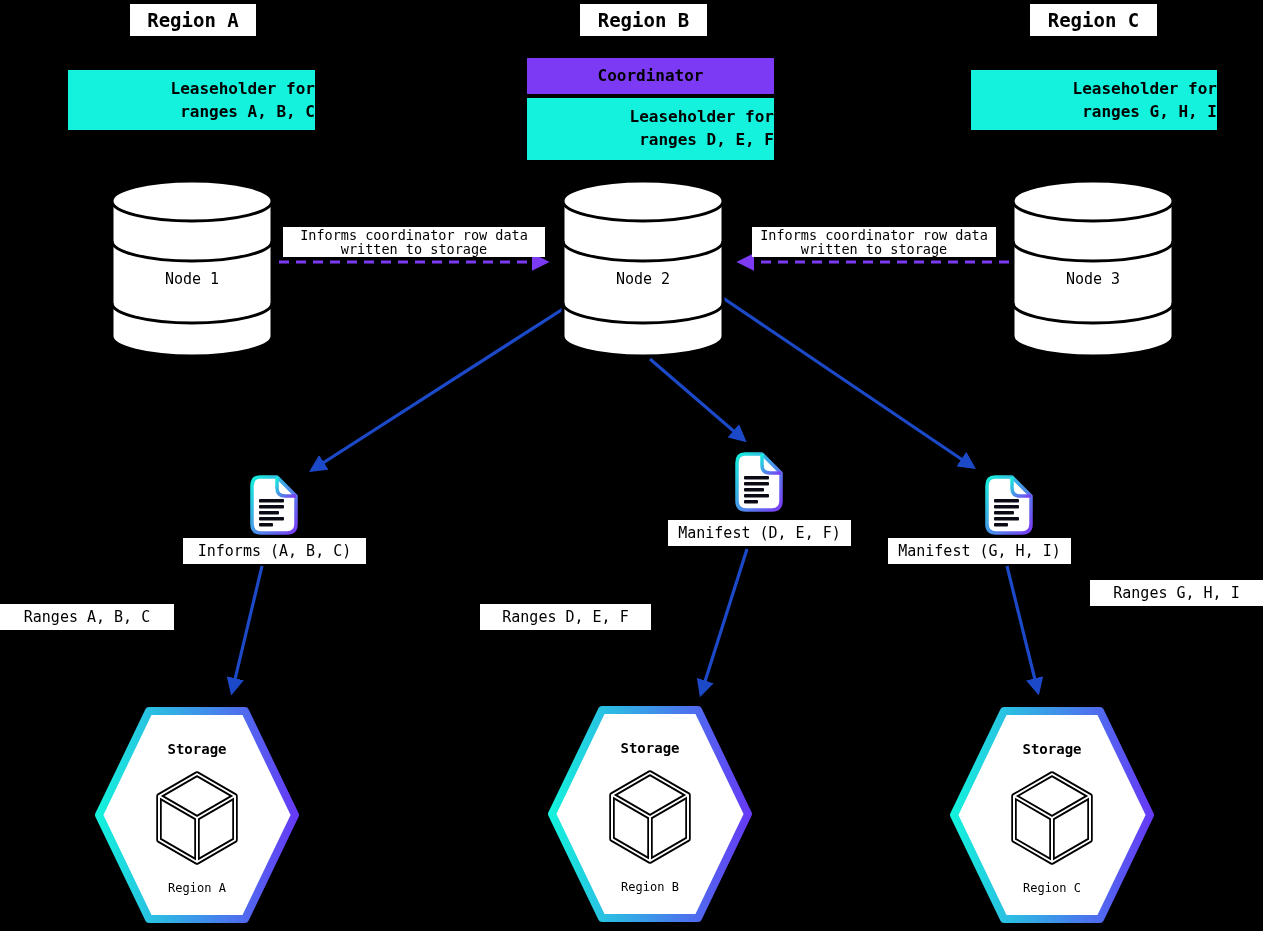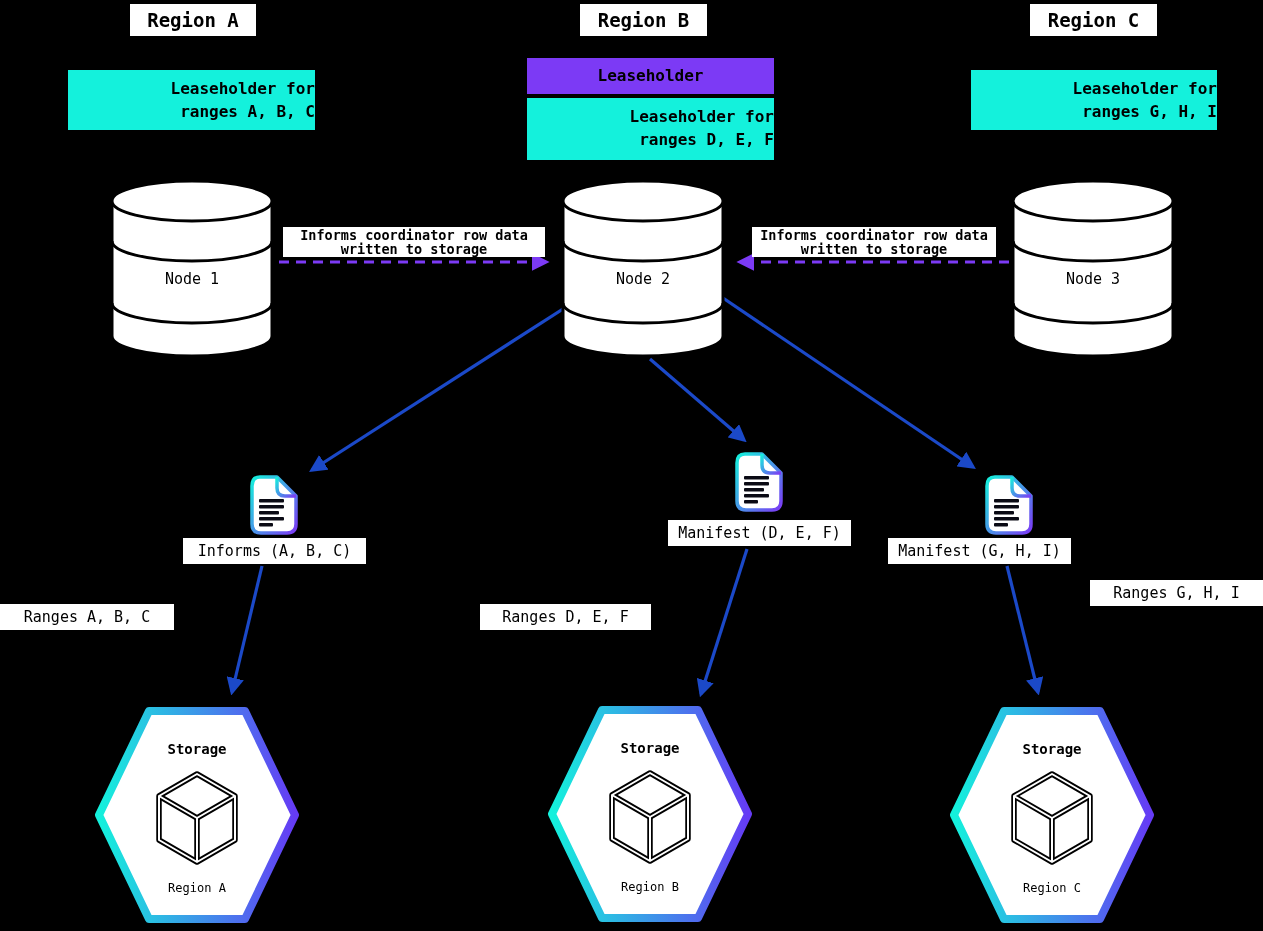--- a/index.html
+++ b/index.html
@@ -8,21 +8,21 @@
   .canvas { position:relative; width:1263px; height:931px; background:#000; overflow:hidden; }
   .canvas > svg, .canvas > div { position:absolute; }
   .overlay { left:0; top:0; }
   .box { background:#fff; color:#000; text-align:center; }
   .title { font-weight:bold; font-size:19px; line-height:32px; height:32px; }
   .lease { background:#14F1DC; color:#000; font-weight:bold; font-size:16px;
            line-height:23px; text-align:right; padding-top:7px; }
   .coordinator { background:#7C3AF5; color:#000; font-weight:bold; font-size:16px;
                  line-height:36px; height:36px; text-align:center; }
   .small-label { font-size:15px; line-height:26px; height:26px;text-align:center; }
-  .informs { font-weight:bold; font-size:13.5px; line-height:14px; padding:1px 0; }
+  .informs { font-weight:normal; font-size:13.5px; line-height:14px; padding:1px 0; }
   svg text { font-family:"DejaVu Sans Mono","Liberation Mono",monospace; fill:#000; text-anchor:middle; }
   text.node-label { font-size:15px; }
   text.storage-title { font-size:14px; font-weight:bold; }
   text.storage-region { font-size:12px; }
 </style>
 </head>
 <body>
 
 <div class="canvas">
 
@@ -61,21 +61,21 @@
 
   <div class="box title" style="left:130px;top:4px;width:126px">Region A</div>
   <div class="box title" style="left:580px;top:4px;width:127px">Region B</div>
   <div class="box title" style="left:1030px;top:4px;width:127px">Region C</div>
 
   <div class="lease" style="left:68px;top:70px;width:247px;height:60px">
     <div>Leaseholder for</div>
     <div>ranges A, B, C</div>
   </div>
 
-  <div class="coordinator" style="left:527px;top:58px;width:247px">Leaseholder</div>
+  <div class="coordinator" style="left:527px;top:58px;width:247px">Coordinator</div>
 
   <div class="lease" style="left:527px;top:98px;width:247px;height:62px">
     <div>Leaseholder for</div>
     <div>ranges D, E, F</div>
   </div>
 
   <div class="lease" style="left:971px;top:70px;width:246px;height:60px">
     <div>Leaseholder for</div>
     <div>ranges G, H, I</div>
   </div>

